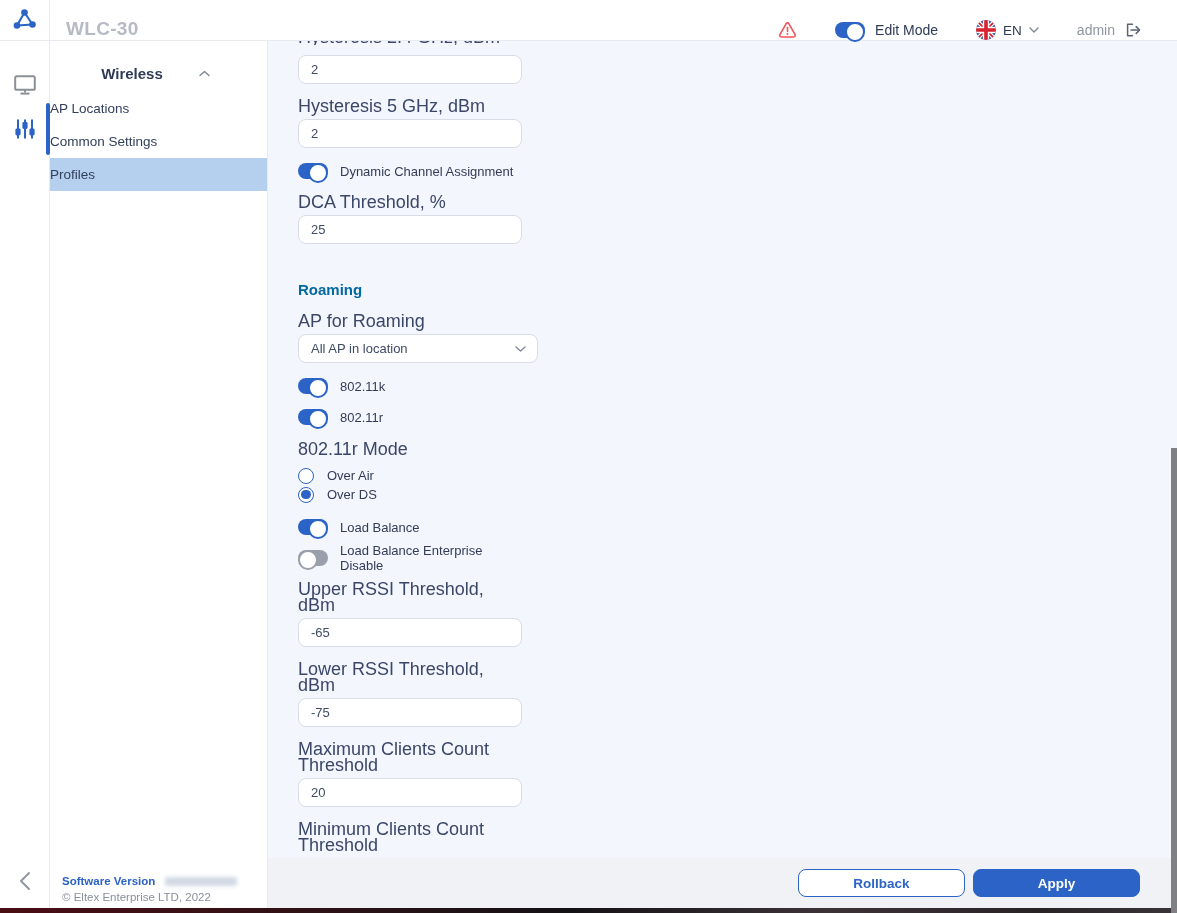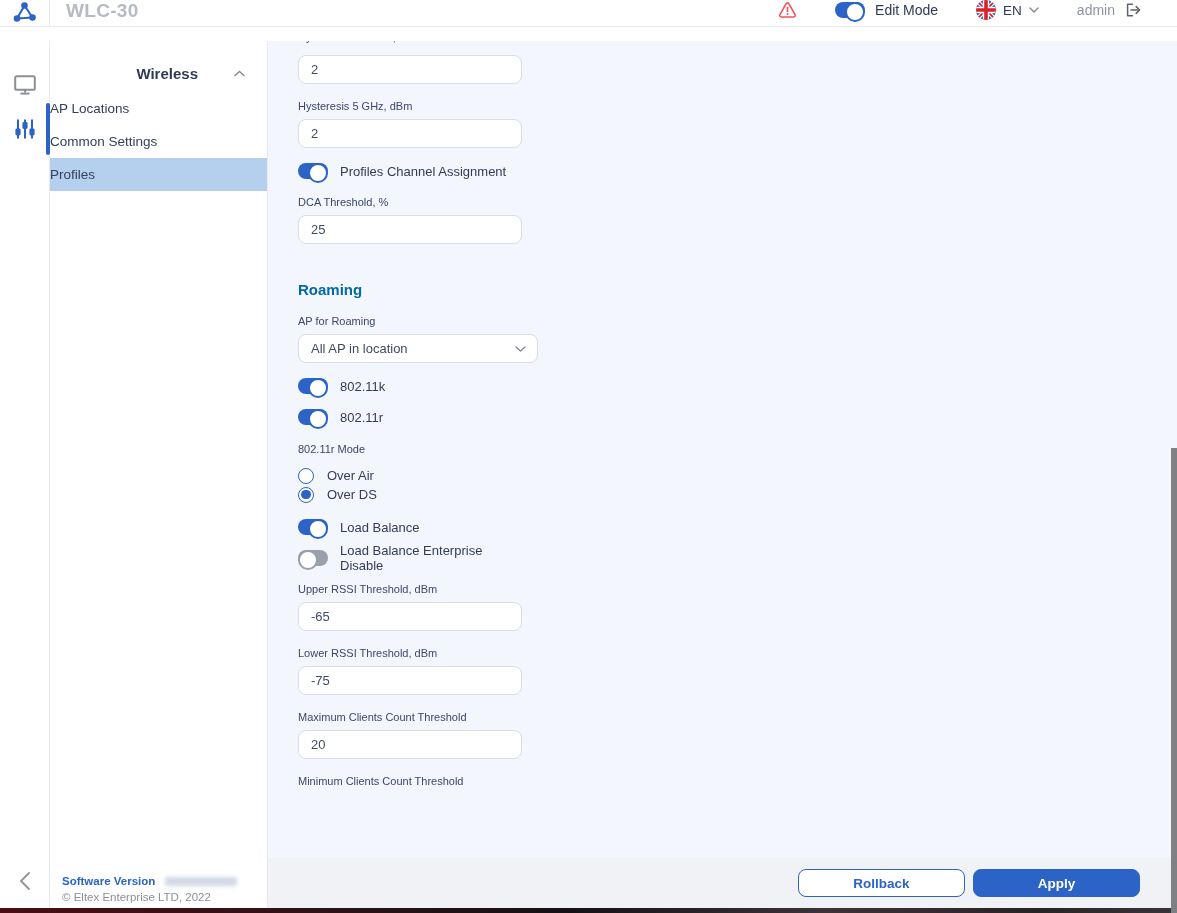--- a/index.html
+++ b/index.html
@@ -1,22 +1,22 @@
 <!DOCTYPE html>
 <html><head>
 <meta charset="utf-8">
 <style>
   * { margin:0; padding:0; box-sizing:border-box; }
   html,body { width:1177px; height:913px; }
   body { font-family:"Liberation Sans","DejaVu Sans",sans-serif; background:#fff; overflow:hidden; }
   .app { position:relative; width:1177px; height:913px; background:#fff; overflow:hidden; }
 
   
-  .topbar { position:absolute; top:0; left:0; right:0; height:27px; background:#fff;
-            border-bottom:1px solid #e9eaef; display:flex; align-items:flex-start; z-index:5; }
+  .topbar { position:absolute; top:0; left:0; right:0; height:41px; background:#fff;
+            border-bottom:1px solid #e9eaef; display:flex; align-items:flex-end; z-index:5; }
   .logo-box { width:50px; height:100%; display:flex; align-items:center; justify-content:center;
               border-right:1px solid #e9eaef; }
   .app-title { color:#b6bac4; font-size:19px; font-weight:700; letter-spacing:.3px; margin-left:16px; }
   .topbar-right { margin-left:auto; display:flex; align-items:center; gap:38px; padding-right:34px; }
   .edit-mode, .lang, .user { display:flex; align-items:center; }
   .edit-mode { gap:10px; }
   .edit-mode-label { font-size:14px; color:#2f3a56; }
   .lang { gap:7px; }
   .lang-code { font-size:13.5px; color:#2f3a56; }
   .user { gap:9px; }
@@ -37,40 +37,40 @@
               justify-content:center; cursor:pointer; }
   .rail-btn.first { margin-top:22px; }
   .rail-btn.active::after { content:""; position:absolute; right:0; top:-4px; bottom:-4px;
               width:4px; background:#2b63c6; border-radius:2px; }
   .rail-collapse { position:absolute; bottom:22px; left:0; width:50px; display:flex;
               justify-content:center; cursor:pointer; }
 
   
   .sidebar { position:absolute; top:41px; left:50px; bottom:0; width:218px; background:#fff;
              border-right:1px solid #e9eaef; z-index:3; }
-  .nav-section { display:flex; align-items:center; justify-content:flex-end;
+  .nav-section { display:flex; align-items:center; justify-content:center;
              padding:24px 22px 10px 16px; cursor:pointer;gap:36px; }
   .nav-section-label { font-size:15px; font-weight:700; color:#2f3a56; }
   .nav-item { height:33px; display:flex; align-items:center; 
              font-size:13.5px; color:#33405c; cursor:pointer; }
   .nav-item.active { background:#b5cfee; }
   .sidebar-footer { position:absolute; left:12px; bottom:10px; }
   .sv-row { display:flex; align-items:center; gap:10px; }
   .sv-label { font-size:11.5px; font-weight:700; color:#2b63c6; }
   .sv-redacted { width:72px; height:9px; background:#b9c4d6; border-radius:2px;
              filter:blur(2px); opacity:.65; }
   .copyright { margin-top:4px; font-size:11.5px; color:#8a8f9c; }
 
   
   .content { position:absolute; top:41px; left:268px; right:0; bottom:0; background:#f3f6fd; }
   .scroll-area { position:absolute; inset:0 0 55px 0; overflow:hidden; padding-left:30px; }
   .form-col { width:224px; }
   .clip-label { height:4px; overflow:hidden; position:relative; }
   .clip-label .label { position:absolute; bottom:0; left:0; margin:0; }
-  .label { display:block; font-size:11px; color:#3b4768; line-height:16px; margin-bottom:5px; }
+  .label { display:block; font-size:18px; color:#3b4768; line-height:16px; margin-bottom:5px; }
   .field { margin-bottom:14px; }
   .field.first-input { margin-top:10px; }
   .text-input { width:224px; height:29px; border:1px solid #d9dde6; border-radius:8px;
              background:#fff; padding:0 12px; font-family:inherit; font-size:13px; color:#3f4a63; outline:none; }
   .toggle-row { display:flex; align-items:center; gap:12px; height:16px; margin:15px 0; }
   .toggle-label { font-size:13px; color:#333c56; }
   .section-heading { font-size:15px; font-weight:700; color:#0369a1; margin:37px 0 15px 0; }
   .select { position:relative; width:240px; height:29px; border:1px solid #d9dde6; border-radius:8px;
              background:#fff; display:flex; align-items:center; padding:0 28px 0 12px;
              font-size:13px; color:#3f4a63; cursor:pointer; }
@@ -220,21 +220,21 @@
           <input class="text-input" type="text" value="2" style="">
         </div>
 
         <div class="field">
           <span class="label">Hysteresis 5 GHz, dBm</span>
           <input class="text-input" type="text" value="2" style="">
         </div>
 
         <div class="toggle-row">
           <span class="toggle on"></span>
-          <span class="toggle-label">Profiles Channel Assignment</span>
+          <span class="toggle-label">Dynamic Channel Assignment</span>
         </div>
 
         <div class="field">
           <span class="label">DCA Threshold, %</span>
           <input class="text-input" type="text" value="25" style="">
         </div>
 
         <div class="section-heading">Roaming</div>
 
         <div class="field">

